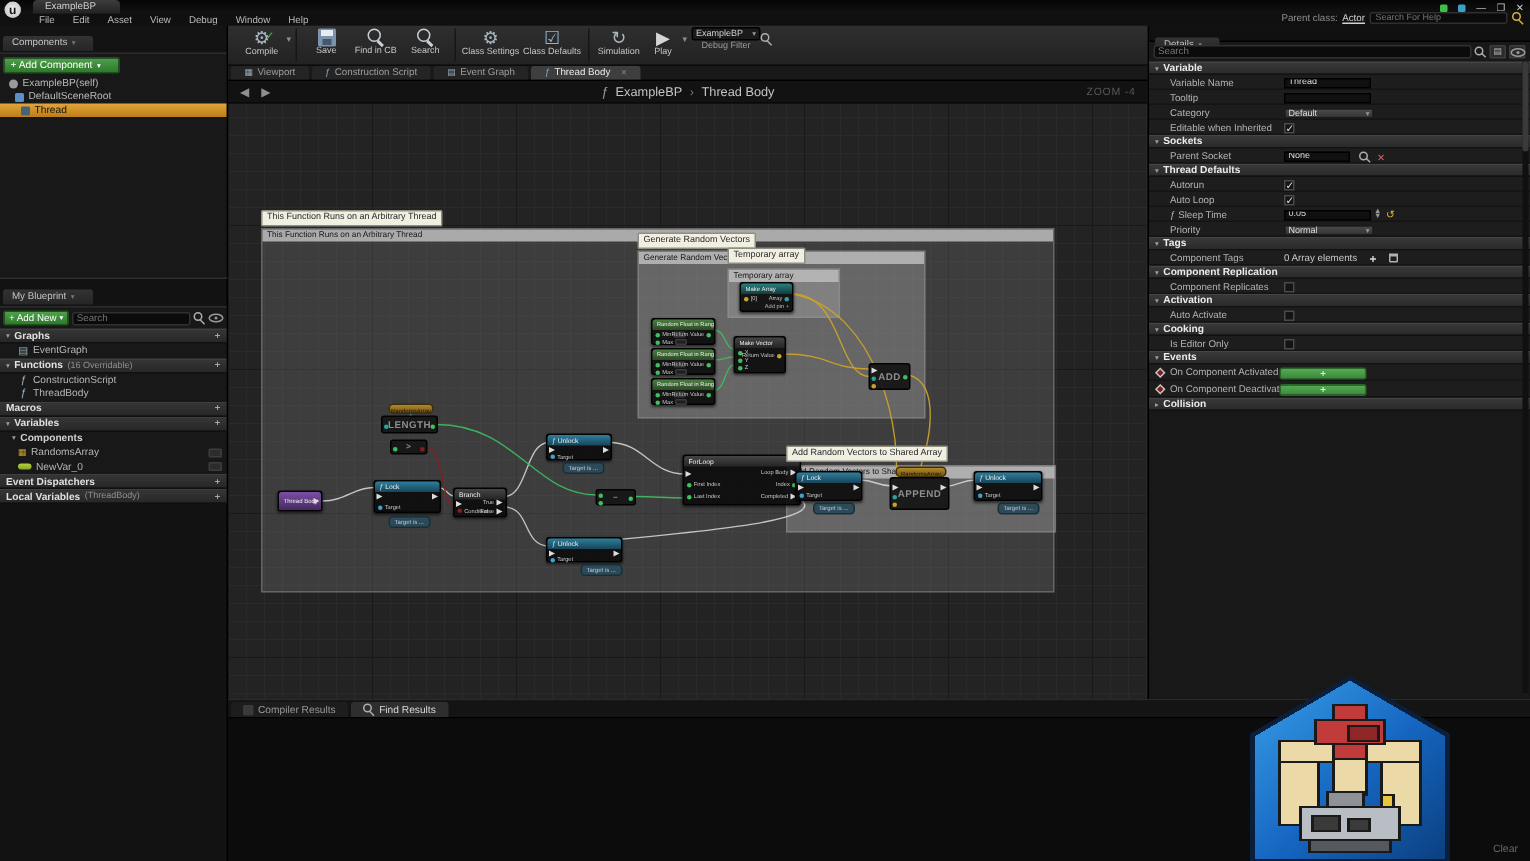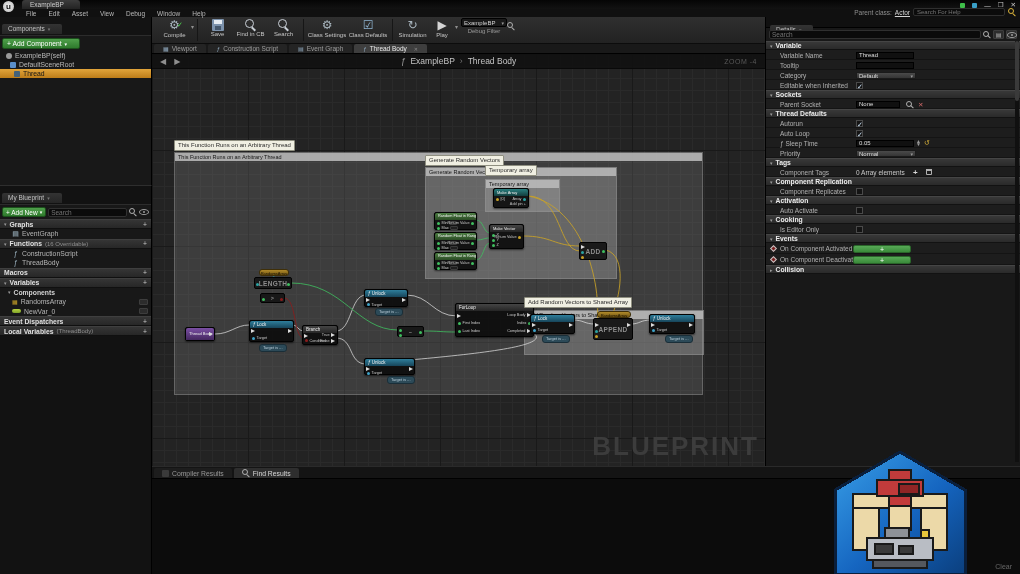--- a/index.html
+++ b/index.html
@@ -614,21 +614,20 @@
     </div>
 
     <div class="cnode" style="left:427px;top:188px;width:28px;height:18px">
       <span class="ctext">ADD</span>
       <span class="xpin" style="left:1px;top:2px"></span>
       <span class="pdot teal" style="position:absolute;left:1px;top:8px"></span>
       <span class="pdot yellow" style="position:absolute;left:1px;top:12.5px"></span>
       <span class="pdot green" style="position:absolute;right:1px;top:7px"></span>
     </div>
 
-    <div class="watermark">BLUEPRINT</div>
   </div>
 
   <div id="bottom-panel">
     <div class="btabs">
       <div class="btab">
           <span class="bico"></span>
           <span>Compiler Results</span>
         </div>
       <div class="btab active">
           <span class="mag"></span>

